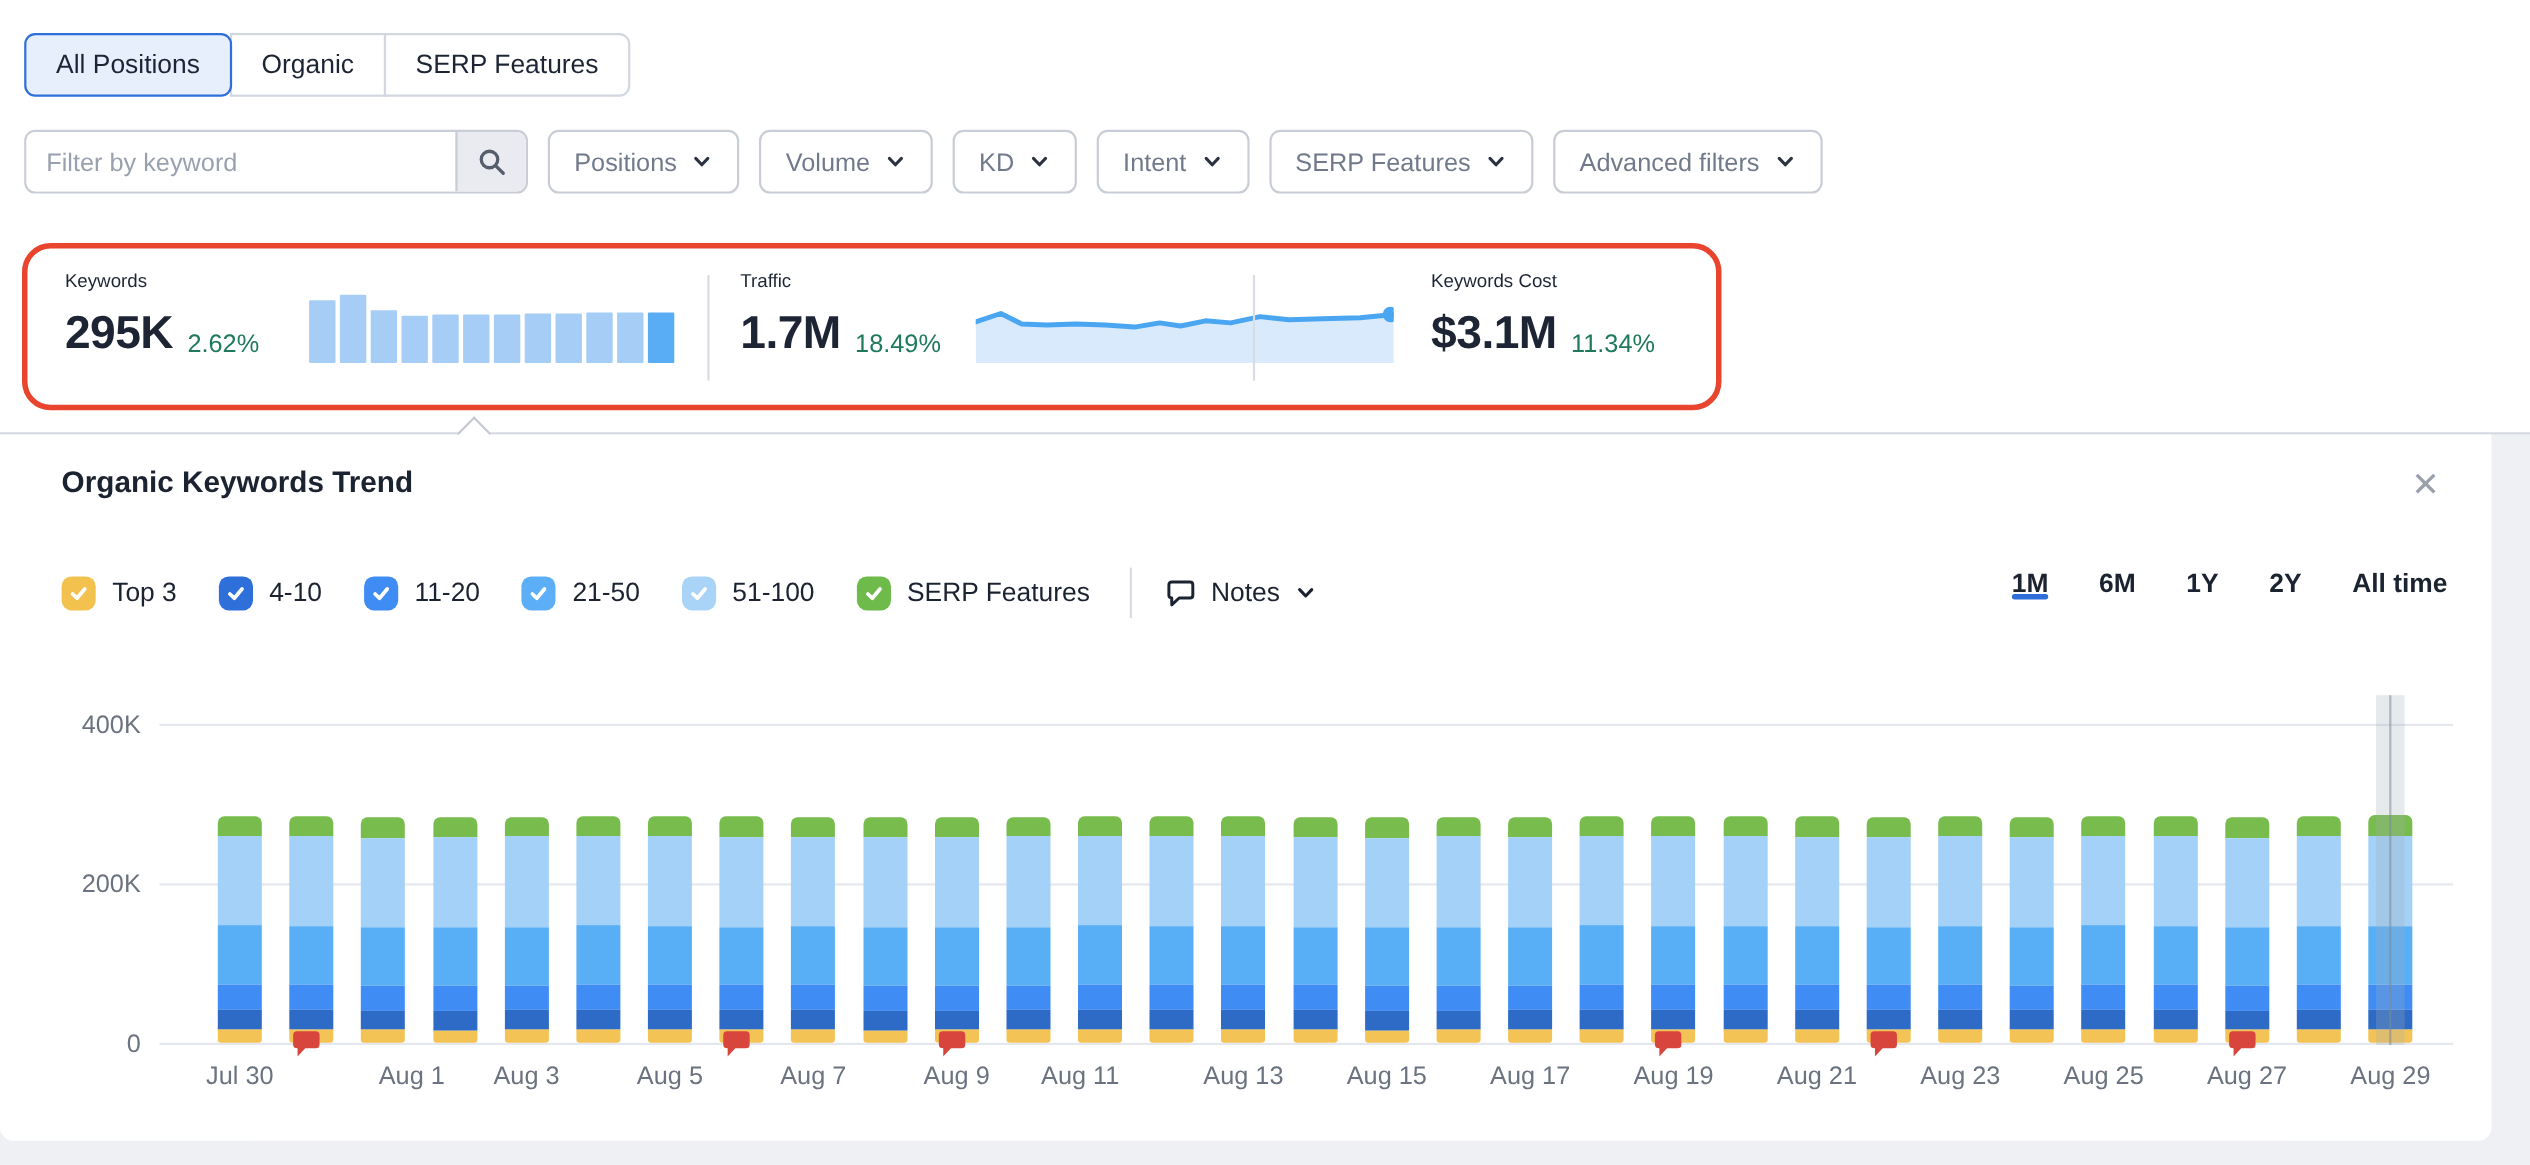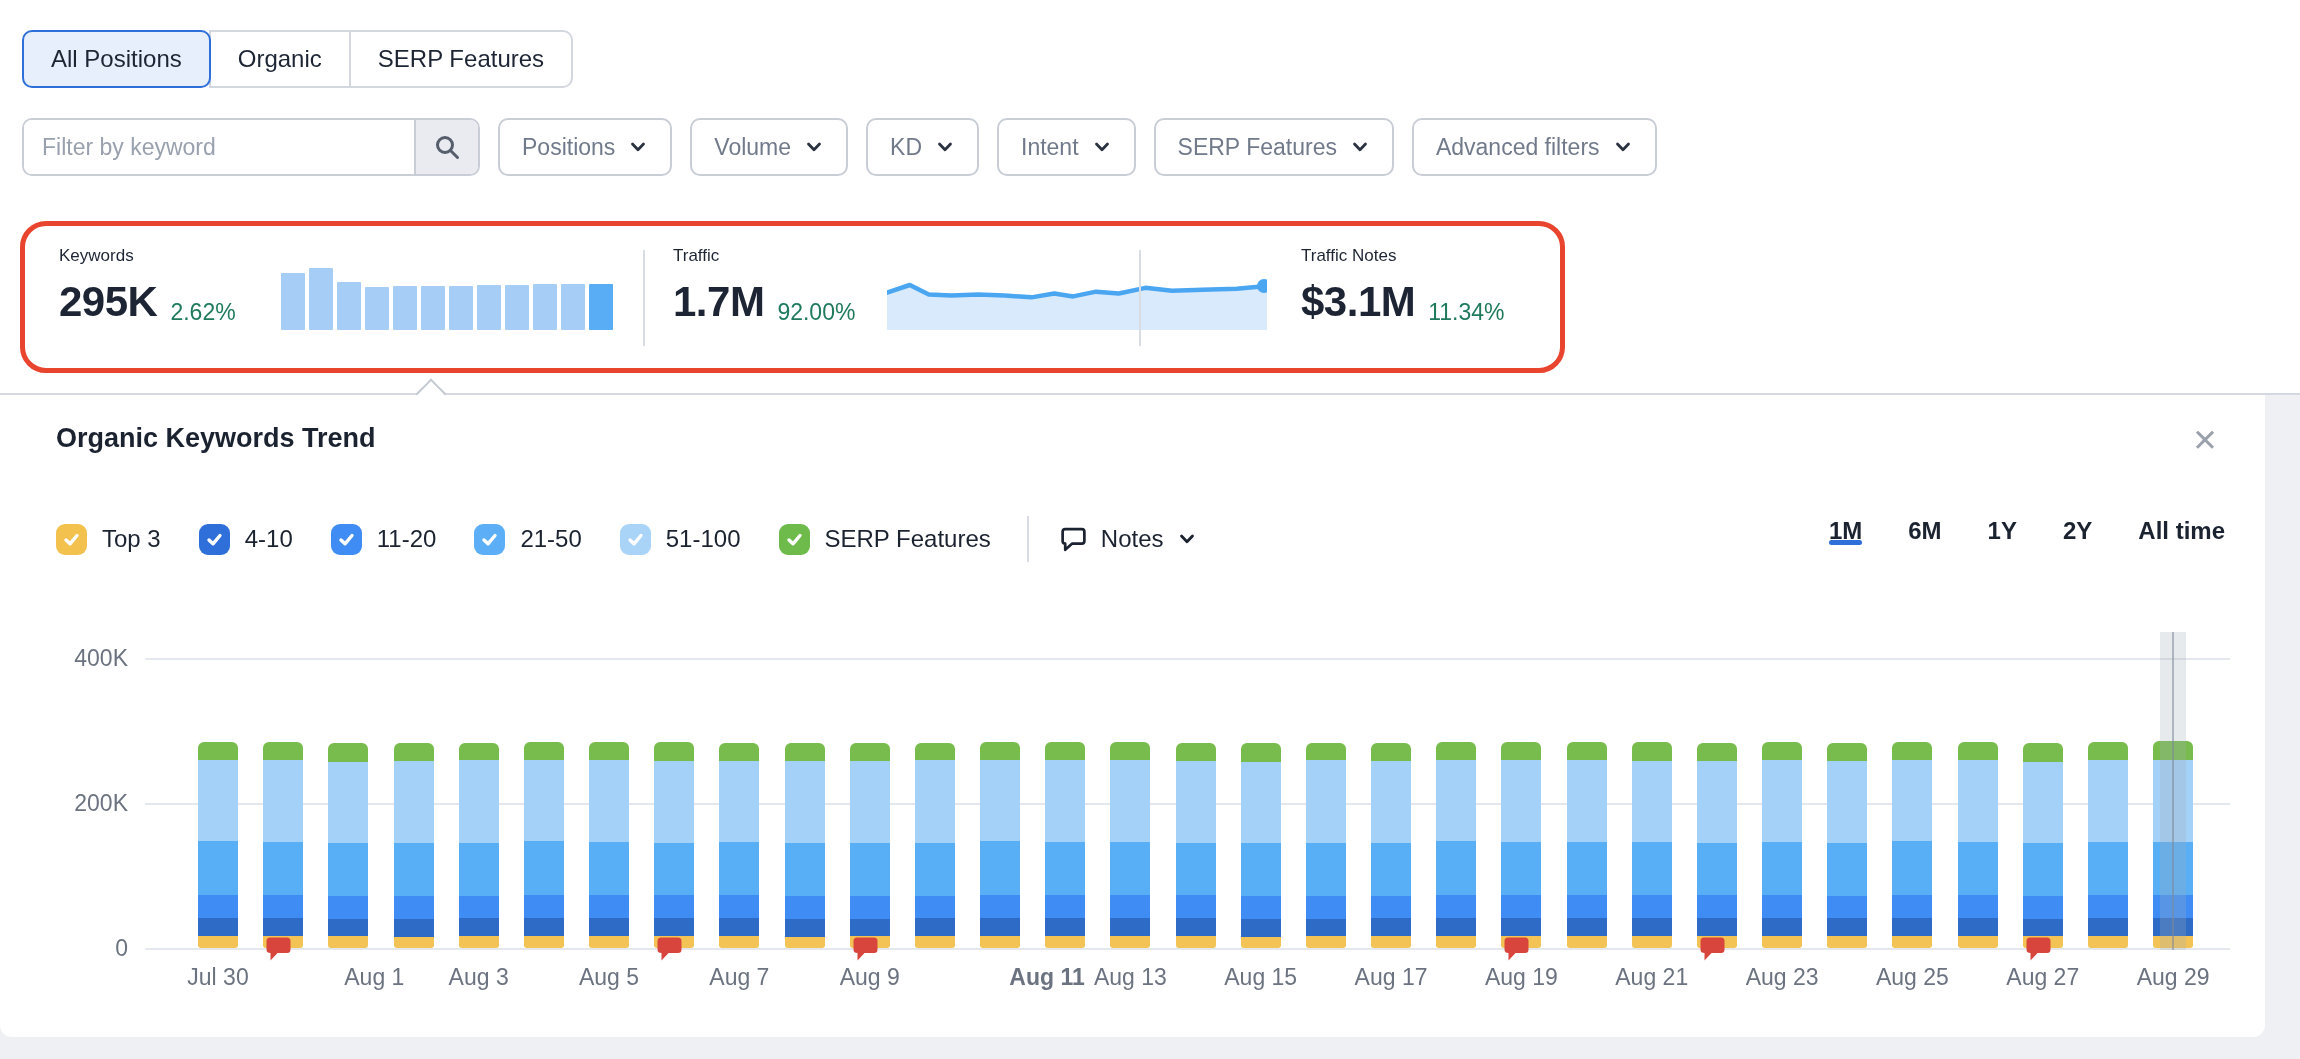--- a/index.html
+++ b/index.html
@@ -152,32 +152,32 @@
           <div class="mini-bar" style="height: 46px; background: rgb(166, 205, 245);"></div>
           <div class="mini-bar" style="height: 46px; background: rgb(166, 205, 245);"></div>
           <div class="mini-bar" style="height: 46px; background: rgb(88, 173, 245);"></div>
         </div>
       <div class="vdiv" id="vdiv1"></div>
 
       <div class="metric" id="m-traffic">
         <div class="metric-label">Traffic</div>
         <div class="metric-valrow">
           <span class="metric-value">1.7M</span>
-          <span class="metric-change">92.00%</span>
+          <span class="metric-change">18.49%</span>
         </div>
       </div>
       <svg id="spark" width="380" height="64">
           <polygon points="0,26.599999999999998 22.799999999999997,19 41.8,28.5 64.6,29.45 91.19999999999999,28.5 117.8,29.45 144.4,31.349999999999998 167.2,27.549999999999997 186.2,30.4 209,25.65 231.79999999999998,27.549999999999997 258.4,21.849999999999998 285,24.7 315.4,23.75 349.59999999999997,22.799999999999997 380,19.95 380,64 0,64" fill="#d9eafc"></polygon>
           <polyline points="0,26.599999999999998 22.799999999999997,19 41.8,28.5 64.6,29.45 91.19999999999999,28.5 117.8,29.45 144.4,31.349999999999998 167.2,27.549999999999997 186.2,30.4 209,25.65 231.79999999999998,27.549999999999997 258.4,21.849999999999998 285,24.7 315.4,23.75 349.59999999999997,22.799999999999997 380,19.95" fill="none" stroke="#4ba6f2" stroke-width="4.5" stroke-linejoin="round" stroke-linecap="round"></polyline>
           <circle cx="377" cy="19.95" r="7" fill="#4ba6f2"></circle>
         </svg>
       <div class="vdiv" id="vdiv2"></div>
 
       <div class="metric" id="m-cost">
-        <div class="metric-label">Traffic Notes</div>
+        <div class="metric-label">Keywords Cost</div>
         <div class="metric-valrow">
           <span class="metric-value">$3.1M</span>
           <span class="metric-change">11.34%</span>
         </div>
       </div>
     </div>
     <div id="notch"></div>
   </div>
 
   <div id="panel">
@@ -528,21 +528,21 @@
           </svg></div>
         <div class="flag" style="left: 2024.76px;"><svg width="27" height="29" viewBox="0 0 27 29">
             <path d="M5 1.5 H22 Q25.5 1.5 25.5 5 V13.5 Q25.5 17 22 17 H12.5 L5.5 24.5 V17 Q1.5 17 1.5 13.5 V5 Q1.5 1.5 5 1.5 Z" fill="#d8453c"></path>
           </svg></div>
         <div class="xl" style="left: 218px;">Jul 30</div>
         <div class="xl" style="left: 348.34px; margin-left: 26px;">Aug 1</div>
         <div class="xl" style="left: 478.68px;">Aug 3</div>
         <div class="xl" style="left: 609.02px;">Aug 5</div>
         <div class="xl" style="left: 739.36px;">Aug 7</div>
         <div class="xl" style="left: 869.7px;">Aug 9</div>
-        <div class="xl" style="left: 1047px; font-weight: bold;">Aug 11</div>
+        <div class="xl" style="left: 982px;">Aug 11</div>
         <div class="xl" style="left: 1130.38px;">Aug 13</div>
         <div class="xl" style="left: 1260.72px;">Aug 15</div>
         <div class="xl" style="left: 1391.06px;">Aug 17</div>
         <div class="xl" style="left: 1521.4px;">Aug 19</div>
         <div class="xl" style="left: 1651.74px;">Aug 21</div>
         <div class="xl" style="left: 1782.08px;">Aug 23</div>
         <div class="xl" style="left: 1912.42px;">Aug 25</div>
         <div class="xl" style="left: 2042.76px;">Aug 27</div>
         <div class="xl" style="left: 2173.1px;">Aug 29</div>
       </div>

